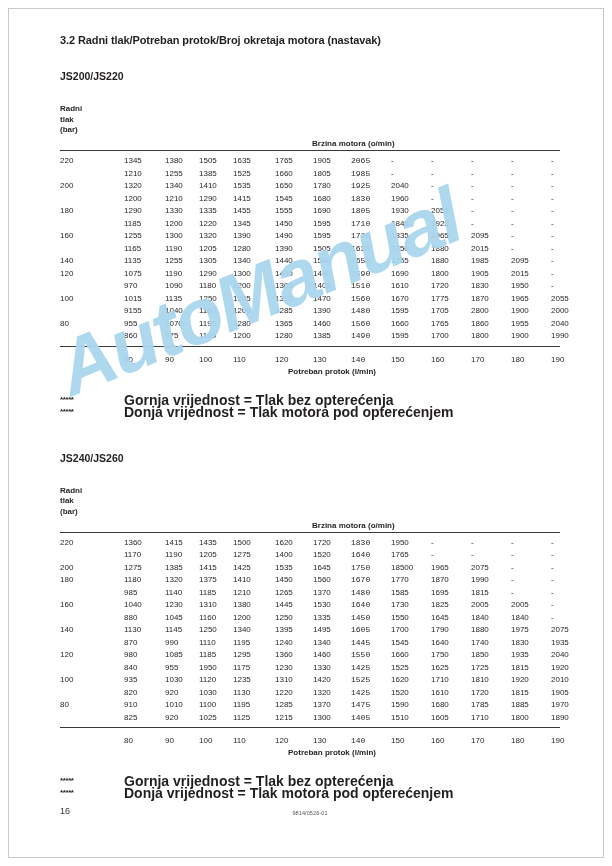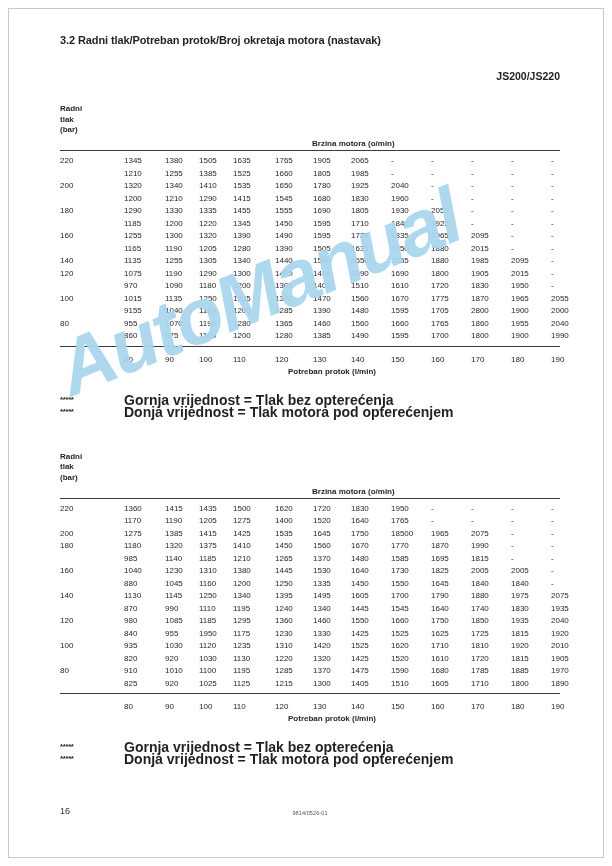--- a/index.html
+++ b/index.html
@@ -56,21 +56,20 @@
   h1.section-title {
     font-size: 11px;
     font-weight: bold;
     margin: 0 0 24px 0;
     letter-spacing: -0.1px;
   }
   h2.model-title {
     font-size: 10.5px;
     font-weight: bold;
     margin: 0 0 22px 0;
-    text-align: right;
   }
   h2.model-title.second { margin-top: 0; }
 
   .tbl-block { position: relative; z-index: 2; }
 
   .col-head {
     position: relative;
     height: 44px;
     margin-bottom: 2px;
   }
@@ -118,21 +117,21 @@
   }
   td.val {
     width: 34px;
   }
   td.val.g0 { padding-left: 8px; }
   td.val.g1 { padding-left: 7px; }
   td.val.g2 { padding-left: 0px; }
   td.val.g3 { padding-left: 0px; }
   td.val.g4 { padding-left: 8px; }
   td.val.g5 { padding-left: 4px; }
-  td.val.g6 { padding-left: 4px; }
+  td.val.g6 { padding-left: 4px; font-family: Liberation Mono, monospace; }
   td.val.g7 { padding-left: 6px; }
   td.val.g8 { padding-left: 6px; }
   td.val.g9 { padding-left: 6px; }
   td.val.g10 { padding-left: 6px; }
   td.val.g11 { padding-left: 6px; }
 
   .foot-rule {
     border: none;
     border-top: 1.6px solid #3a3a3a;
     margin: 3px 0 0 0;
@@ -497,20 +496,21 @@
         <div class="nrow">
           <span class="stars">*****</span>
           <span class="ntext">Donja vrijednost = Tlak motora pod opterećenjem</span>
         </div>
       </div>
     </div>
 
     <div class="gap-between"></div>
 
     <div class="tbl-block">
+      <h2 class="model-title second">JS240/JS260</h2>
 
       <div class="col-head">
         <div class="rp">
           <div>Radni</div>
           <div>tlak</div>
           <div>(bar)</div>
         </div>
         <div class="bm">Brzina motora (o/min)</div>
       </div>
 

